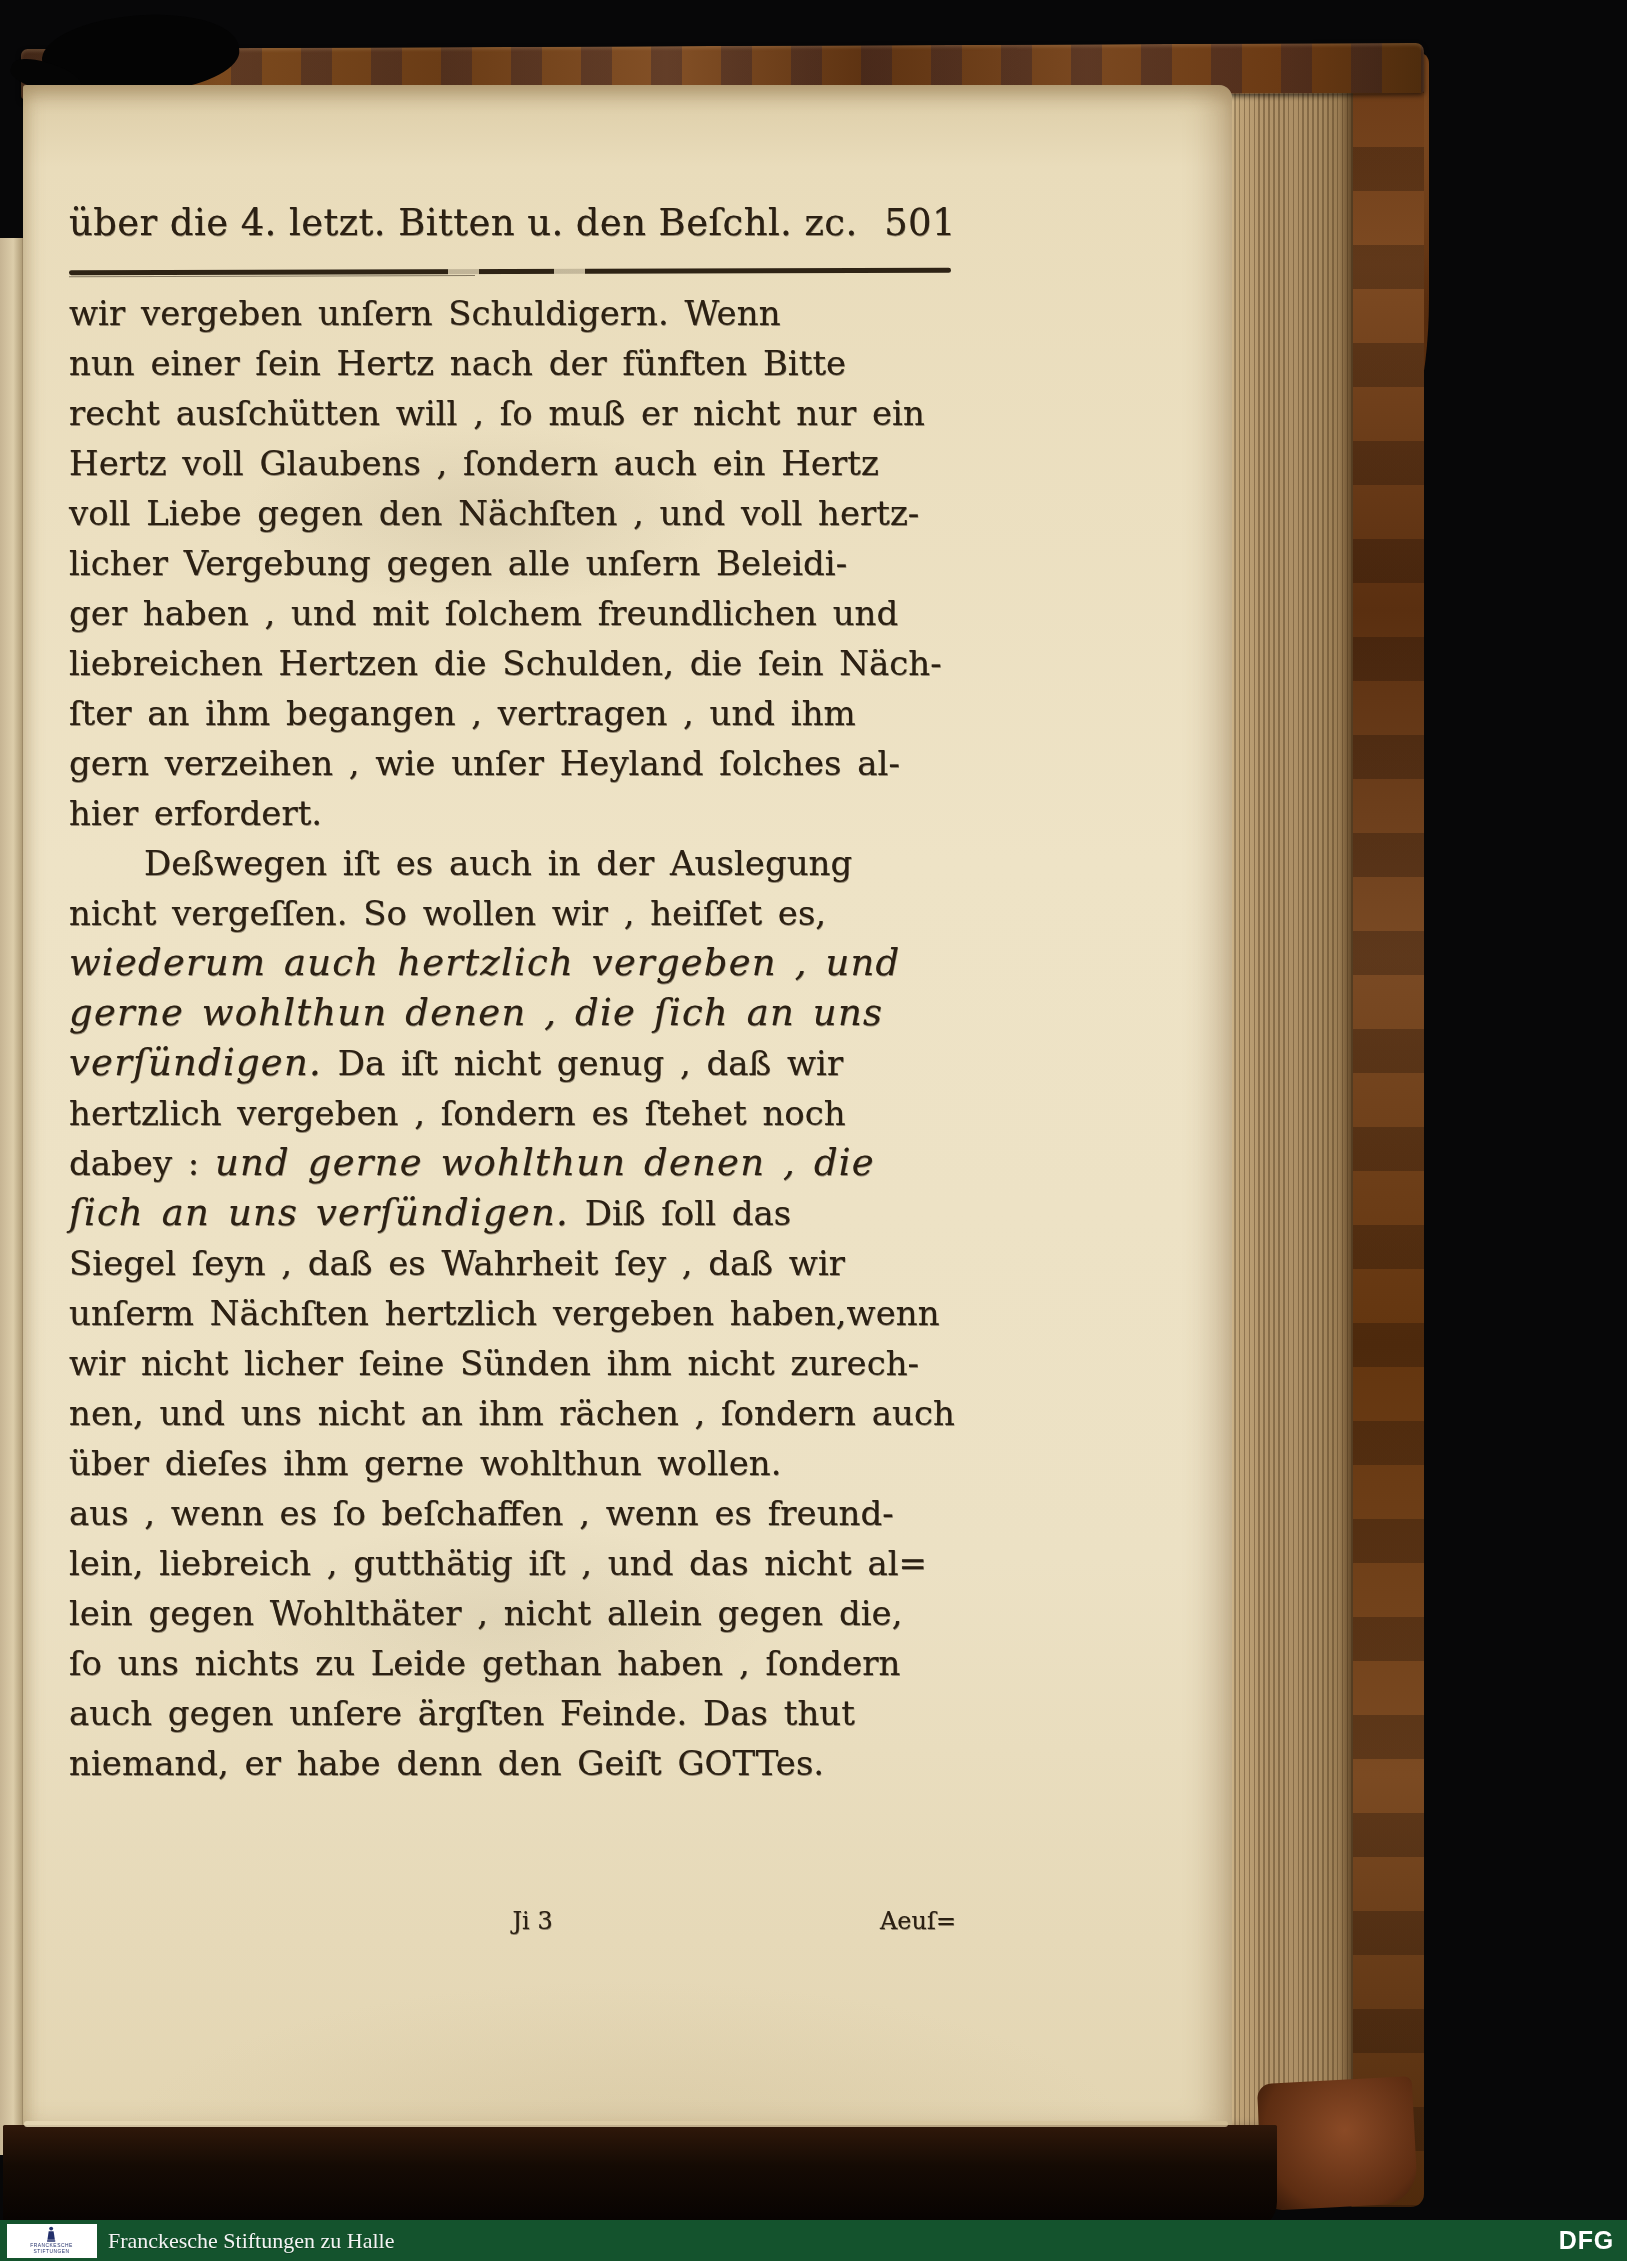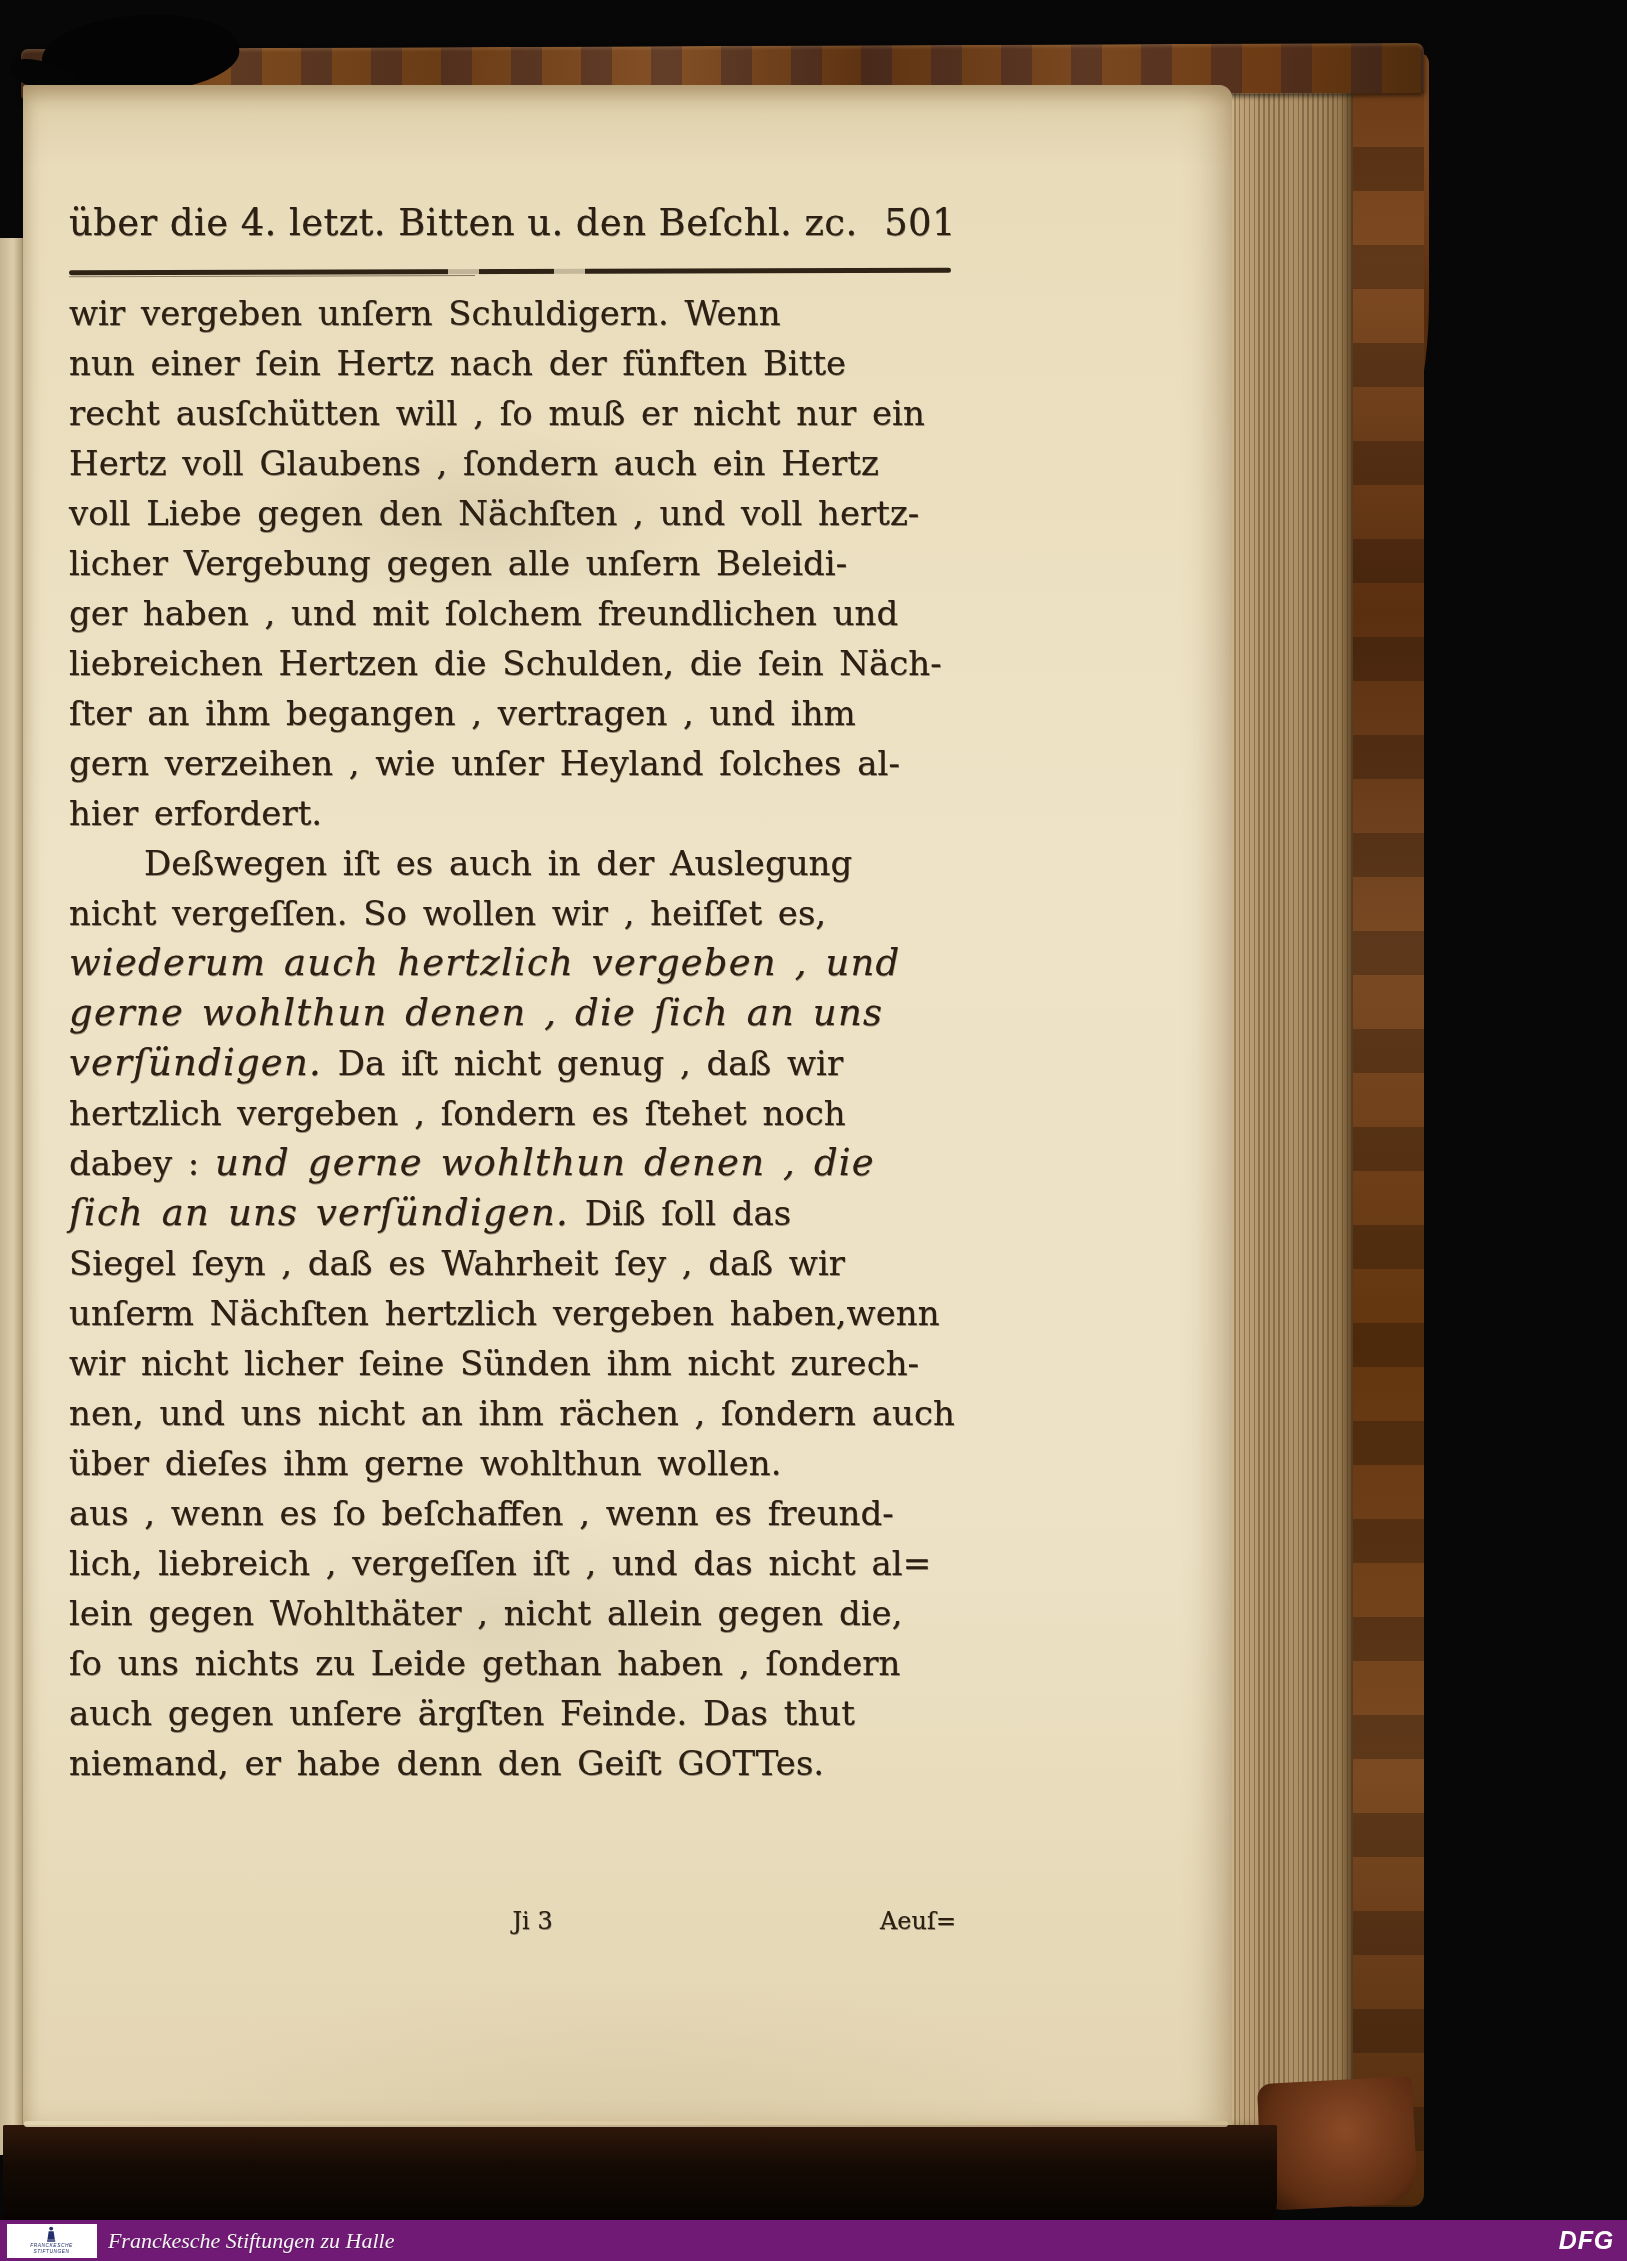--- a/index.html
+++ b/index.html
@@ -62,22 +62,22 @@
     background:rgba(46,35,21,.55);}
   .body-lines{position:absolute;left:0;top:203px;width:895px;}
   .bline{height:50px;line-height:50px;font-size:34px;white-space:nowrap;word-spacing:4.9px;}
   .bline.indent{padding-left:75px;}
   .bline .em{font-size:37px;letter-spacing:1.2px;font-style:italic;}
   .sig-row{position:absolute;left:0;top:1811px;width:887px;height:50px;line-height:50px;
     font-size:24px;}
   .sig-mark{position:absolute;left:50%;}
   .catchword{position:absolute;right:0;}
   
-  .bottom-bar{position:absolute;left:0;bottom:0;width:1627px;height:41px;background:#701a75;
-    display:flex;align-items:center;font-family:"Liberation Serif", serif;font-style:italic;}
+  .bottom-bar{position:absolute;left:0;bottom:0;width:1627px;height:41px;background:#14532d;
+    display:flex;align-items:center;font-family:"Liberation Serif", serif;}
   .logo-box{margin-left:6.5px;width:90px;height:34px;background:#ffffff;display:flex;
     flex-direction:column;align-items:center;justify-content:center;gap:0.8px;}
   .logo-glyph{line-height:0;}
   .logo-text{font-family:"Liberation Sans", sans-serif;font-size:4.9px;letter-spacing:0.5px;
     color:#23306b;line-height:5.7px;text-align:center;}
   .inst-name{margin-left:11.4px;color:#f4f4f4;font-size:22px;text-shadow:0 0.8px 0.8px rgba(0,0,0,.25);}
   .dfg{margin-left:auto;margin-right:13px;color:#ffffff;font-family:"Liberation Sans", sans-serif;
     font-weight:bold;font-size:25px;letter-spacing:0.8px;transform:scaleY(1.05);}
 </style>
 </head>
@@ -123,21 +123,21 @@
           <div class="bline"><span class="em">verſündigen.</span><span>   Da iſt nicht genug , daß wir</span></div>
           <div class="bline"><span>hertzlich vergeben , ſondern es ſtehet noch</span></div>
           <div class="bline"><span>dabey : </span><span class="em">und gerne wohlthun denen , die</span></div>
           <div class="bline"><span class="em">ſich an uns verſündigen.</span><span>    Diß ſoll das</span></div>
           <div class="bline"><span>Siegel ſeyn , daß es Wahrheit ſey , daß wir</span></div>
           <div class="bline"><span>unſerm Nächſten hertzlich vergeben haben,wenn</span></div>
           <div class="bline"><span>wir nicht licher ſeine Sünden ihm nicht zurech-</span></div>
           <div class="bline"><span>nen, und uns nicht an ihm rächen , ſondern auch</span></div>
           <div class="bline"><span>über dieſes ihm gerne wohlthun wollen.</span></div>
           <div class="bline"><span>aus , wenn es ſo beſchaffen , wenn es freund-</span></div>
-          <div class="bline"><span>lich, liebreich , vergeſſen iſt , und das nicht al=</span></div>
+          <div class="bline"><span>lein, liebreich , gutthätig iſt , und das nicht al=</span></div>
           <div class="bline"><span>lein gegen Wohlthäter , nicht allein gegen die,</span></div>
           <div class="bline"><span>ſo uns nichts zu Leide gethan haben , ſondern</span></div>
           <div class="bline"><span>auch gegen unſere ärgſten Feinde.   Das thut</span></div>
           <div class="bline"><span>niemand, er habe denn den Geiſt GOTTes.</span></div>
         </div>
 
       <div class="sig-row">
         <span class="sig-mark">Ji 3</span>
         <span class="catchword">Aeuſ=</span>
       </div>

